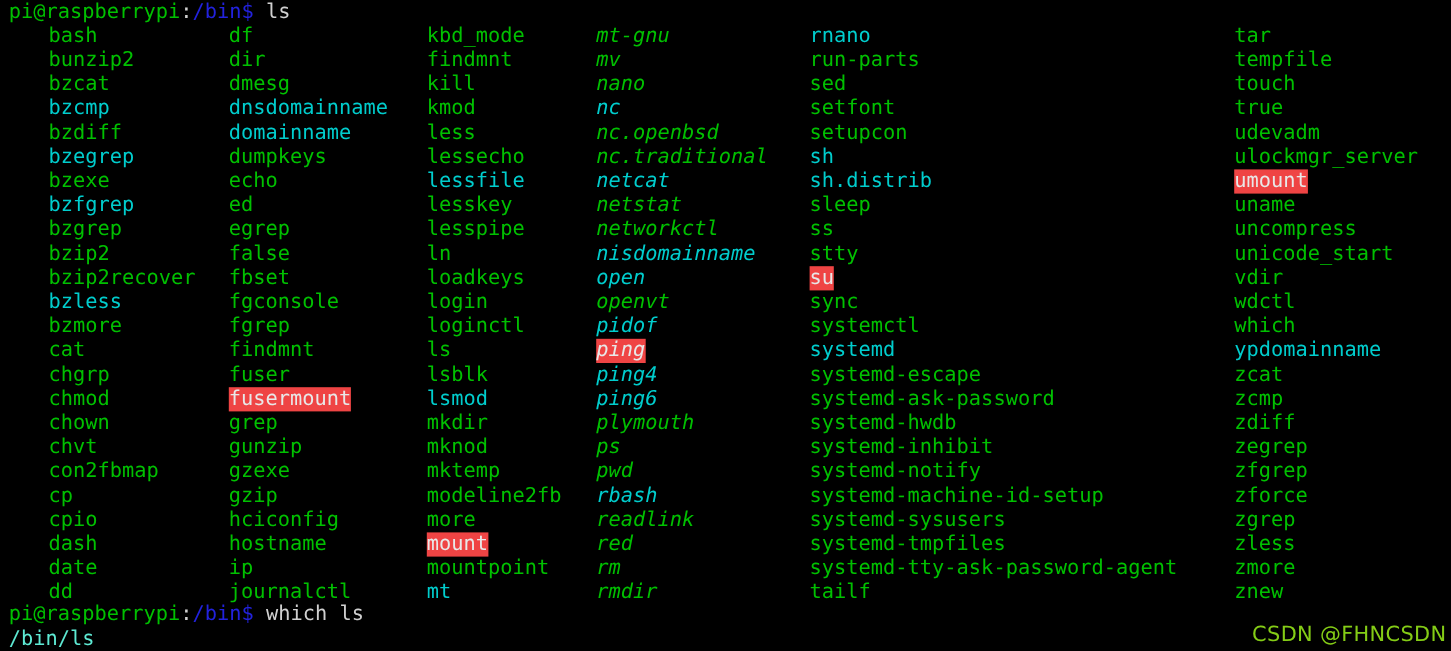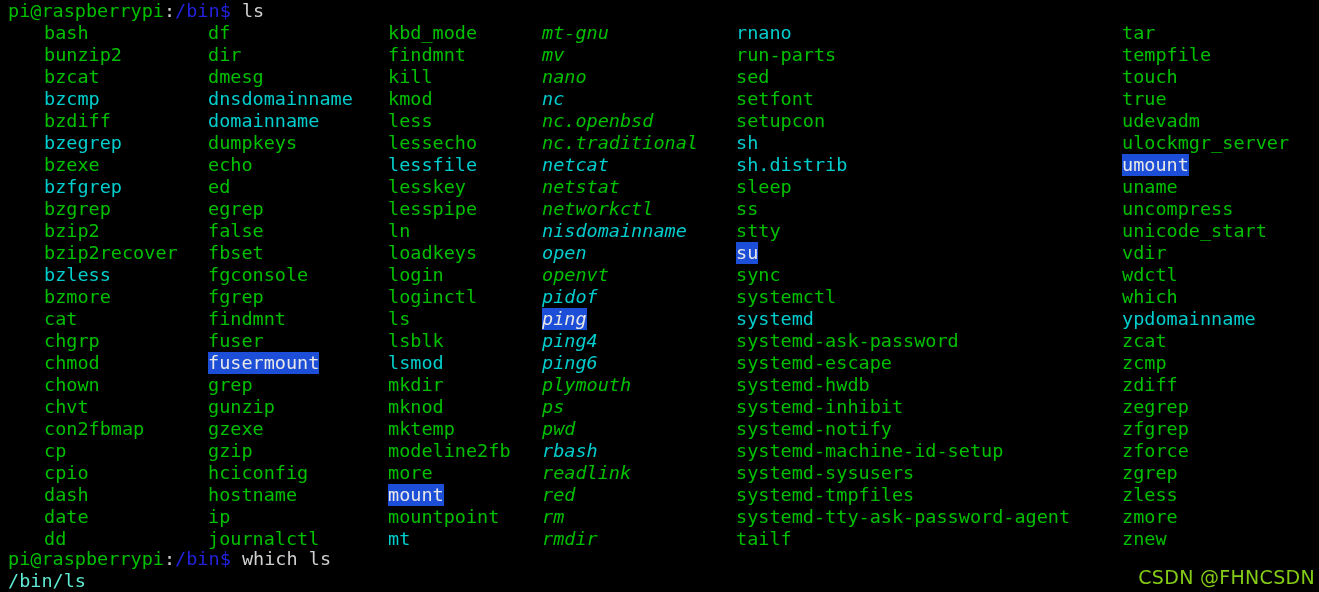--- a/index.html
+++ b/index.html
@@ -65,21 +65,21 @@
     display: block;
     height: 22px;
     line-height: 22px;
     white-space: pre;
     width: max-content;
   }
   .t-exec { color: #00c000; }
   .t-link { color: #00cdcd; }
   .t-setuid {
     color: #e8e8e8;
-    background: #1d4ed8;
+    background: #ef4444;
   }
 
   
   #watermark {
     position: absolute;
     right: 12px;
     bottom: 12px;
     font-family: "DejaVu Sans", "Liberation Sans", sans-serif;
     font-size: 19px;
     line-height: 22px;
@@ -208,22 +208,22 @@
         <span class="ls-entry t-exec">setupcon</span>
         <span class="ls-entry t-link">sh</span>
         <span class="ls-entry t-link">sh.distrib</span>
         <span class="ls-entry t-exec">sleep</span>
         <span class="ls-entry t-exec">ss</span>
         <span class="ls-entry t-exec">stty</span>
         <span class="ls-entry t-setuid">su</span>
         <span class="ls-entry t-exec">sync</span>
         <span class="ls-entry t-exec">systemctl</span>
         <span class="ls-entry t-link">systemd</span>
+        <span class="ls-entry t-exec">systemd-escape</span>
         <span class="ls-entry t-exec">systemd-ask-password</span>
-        <span class="ls-entry t-exec">systemd-escape</span>
         <span class="ls-entry t-exec">systemd-hwdb</span>
         <span class="ls-entry t-exec">systemd-inhibit</span>
         <span class="ls-entry t-exec">systemd-notify</span>
         <span class="ls-entry t-exec">systemd-machine-id-setup</span>
         <span class="ls-entry t-exec">systemd-sysusers</span>
         <span class="ls-entry t-exec">systemd-tmpfiles</span>
         <span class="ls-entry t-exec">systemd-tty-ask-password-agent</span>
         <span class="ls-entry t-exec">tailf</span>
       </div>
       <div class="ls-col" style="left: 1086px;">

